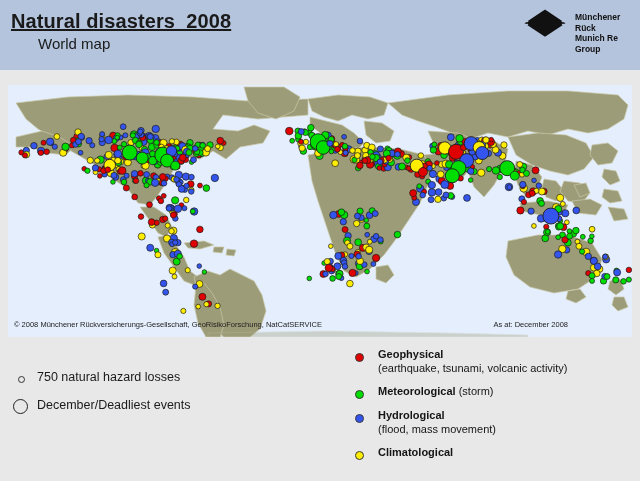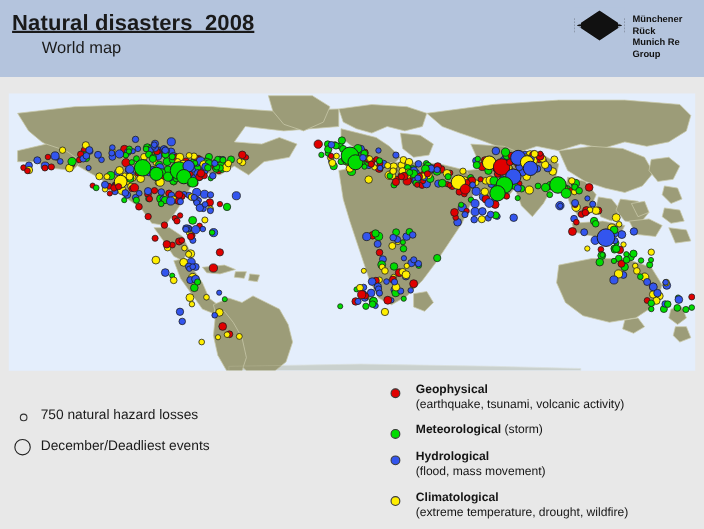--- a/index.html
+++ b/index.html
@@ -952,20 +952,24 @@
           <circle cx="358.80" cy="141.12" r="3.00" fill="#00dd00" stroke="#1d1d1d" stroke-width="0.7"></circle>
           <circle cx="368.16" cy="151.20" r="2.80" fill="#3355ee" stroke="#1d1d1d" stroke-width="0.7"></circle>
           <circle cx="341.95" cy="161.28" r="3.00" fill="#ffee00" stroke="#1d1d1d" stroke-width="0.7"></circle>
           <circle cx="350.69" cy="171.36" r="2.80" fill="#3355ee" stroke="#1d1d1d" stroke-width="0.7"></circle>
           <circle cx="336.96" cy="181.44" r="2.80" fill="#3355ee" stroke="#1d1d1d" stroke-width="0.7"></circle>
           <circle cx="330.72" cy="191.52" r="3.00" fill="#00dd00" stroke="#1d1d1d" stroke-width="0.7"></circle>
         </g>
     </svg>
   </div>
 
+  <div class="map-foot">
+    <div class="copyright">© 2008 Münchener Rückversicherungs-Gesellschaft, GeoRisikoForschung, NatCatSERVICE</div>
+    <div class="asat">As at: December 2008</div>
+  </div>
 
   <div class="legend-left">
     <div class="ll-row">
       <div class="ll-sym">
         <span class="ll-circ ll-small"></span>
       </div>
       <div class="ll-label">750 natural hazard losses</div>
     </div>
     <div class="ll-row">
       <div class="ll-sym">
@@ -998,18 +1002,17 @@
       <div class="lr-text">
         <span class="lr-name">Hydrological</span><br>
         <span class="lr-desc">(flood, mass movement)</span>
       </div>
     </div>
 
     <div class="lr-row h1">
       <span class="lr-dot" style="background:#ffee00"></span>
       <div class="lr-text">
         <span class="lr-name">Climatological</span><br>
-        <span class="lr-desc">(extreme temperature, drought, wildfire)</span>
       </div>
     </div>
 
   </div>
 </div>
 
 </body></html>

